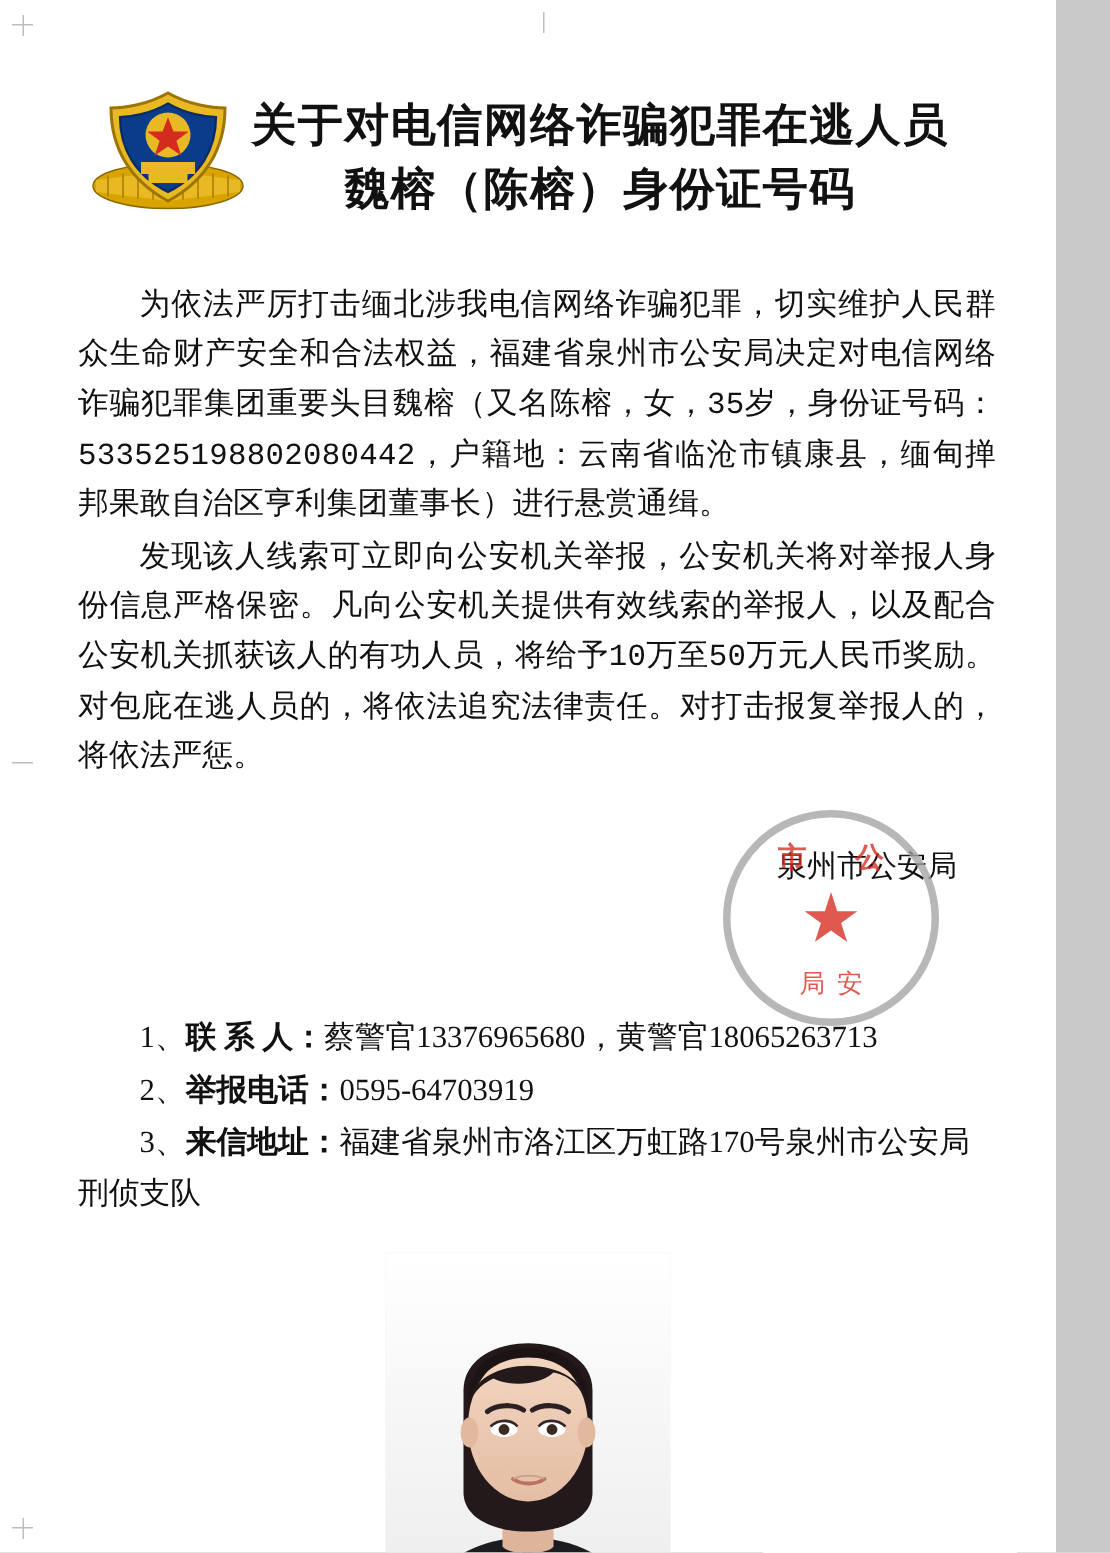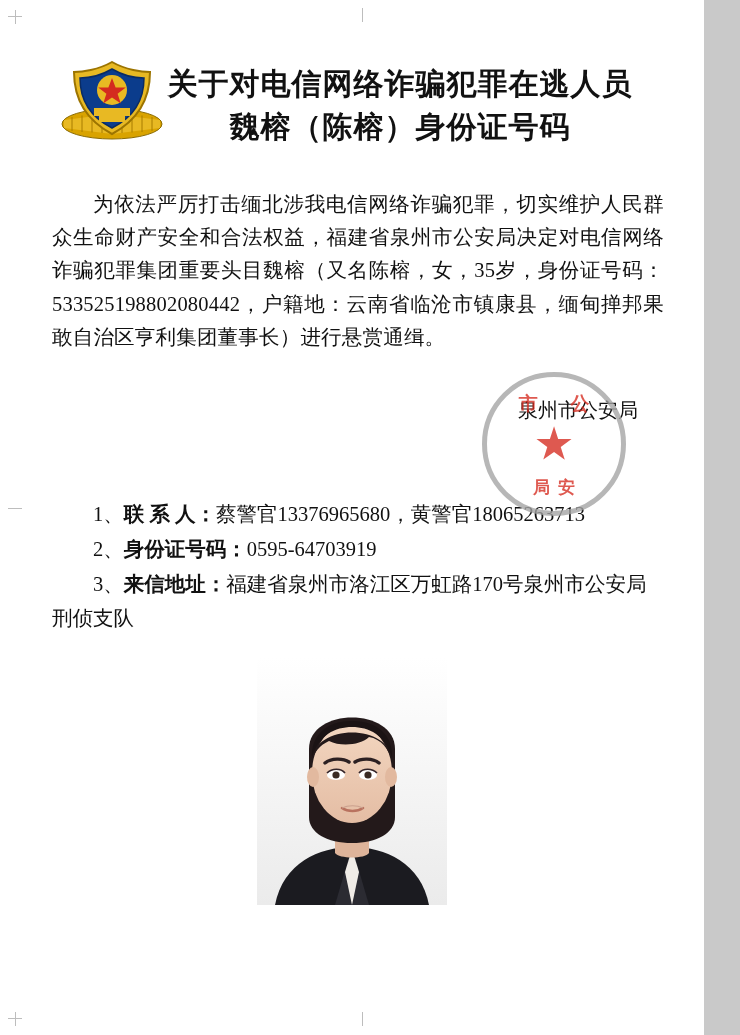--- a/index.html
+++ b/index.html
@@ -50,20 +50,21 @@
     font-weight: bold;
     font-size: 30px;
     letter-spacing: 1px;
     line-height: 1.45;
     white-space: nowrap;
   }
 
   
   .content {
     padding: 26px 40px 0 52px;
+    font-family: Liberation Mono, monospace;
   }
   p.para {
     margin: 0 0 2px 0;
     font-size: 20.5px;
     line-height: 1.62;
     text-align: justify;
     text-indent: 2em;
     letter-spacing: 0.2px;
   }
 
@@ -113,27 +114,27 @@
   }
   .seal .seal-bottom {
     position: absolute;
     left: 0; right: 0;
     bottom: 12px;
     text-align: center;
     color: #d62b1f;
     font-size: 17px;
     letter-spacing: 8px;
     text-indent: 8px;
-    font-weight: bold;
+    font-weight: normal;
   }
 
   
   .contacts {
     padding: 0 52px;
-    margin-top: 16px;
+    margin-top: 26px;
   }
   .contact-row {
     font-size: 20.5px;
     line-height: 1.62;
     margin-bottom: 2px;
     text-indent: 2em;
   }
   .contact-row .lbl { font-weight: bold; }
 
   
@@ -196,39 +197,40 @@
       </svg>
     </div>
     <div class="title-block">
       <div class="title-line">关于对电信网络诈骗犯罪在逃人员</div>
       <div class="title-line">魏榕（陈榕）身份证号码</div>
     </div>
   </div>
 
   <div class="content">
     <p class="para">为依法严厉打击缅北涉我电信网络诈骗犯罪，切实维护人民群众生命财产安全和合法权益，福建省泉州市公安局决定对电信网络诈骗犯罪集团重要头目魏榕（又名陈榕，女，35岁，身份证号码：533525198802080442，户籍地：云南省临沧市镇康县，缅甸掸邦果敢自治区亨利集团董事长）进行悬赏通缉。</p>
+    <p class="para">发现该人线索可立即向公安机关举报，公安机关将对举报人身份信息严格保密。凡向公安机关提供有效线索的举报人，以及配合公安机关抓获该人的有功人员，将给予10万至50万元人民币奖励。对包庇在逃人员的，将依法追究法律责任。对打击报复举报人的，将依法严惩。</p>
   </div>
 
   <div class="sign-area">
     <div class="sign-text">
       <div>泉州市公安局</div>
     </div>
     <div class="seal">
       <div class="seal-top">市 公</div>
       <div class="seal-star">★</div>
       <div class="seal-bottom">局安</div>
     </div>
   </div>
 
   <div class="contacts">
     <div class="contact-row">
       <span>1、</span><span class="lbl">联 系 人：</span><span>蔡警官13376965680，黄警官18065263713</span>
     </div>
     <div class="contact-row">
-      <span>2、</span><span class="lbl">身份证号码：</span><span>0595-64703919</span>
+      <span>2、</span><span class="lbl">举报电话：</span><span>0595-64703919</span>
     </div>
     <div class="contact-row">
       <span>3、</span><span class="lbl">来信地址：</span><span>福建省泉州市洛江区万虹路170号泉州市公安局刑侦支队</span>
     </div>
   </div>
 
   <div class="photo-wrap">
     <div class="photo">
       <svg width="190" height="248" viewBox="0 0 190 248" aria-hidden="true">
         <defs>

